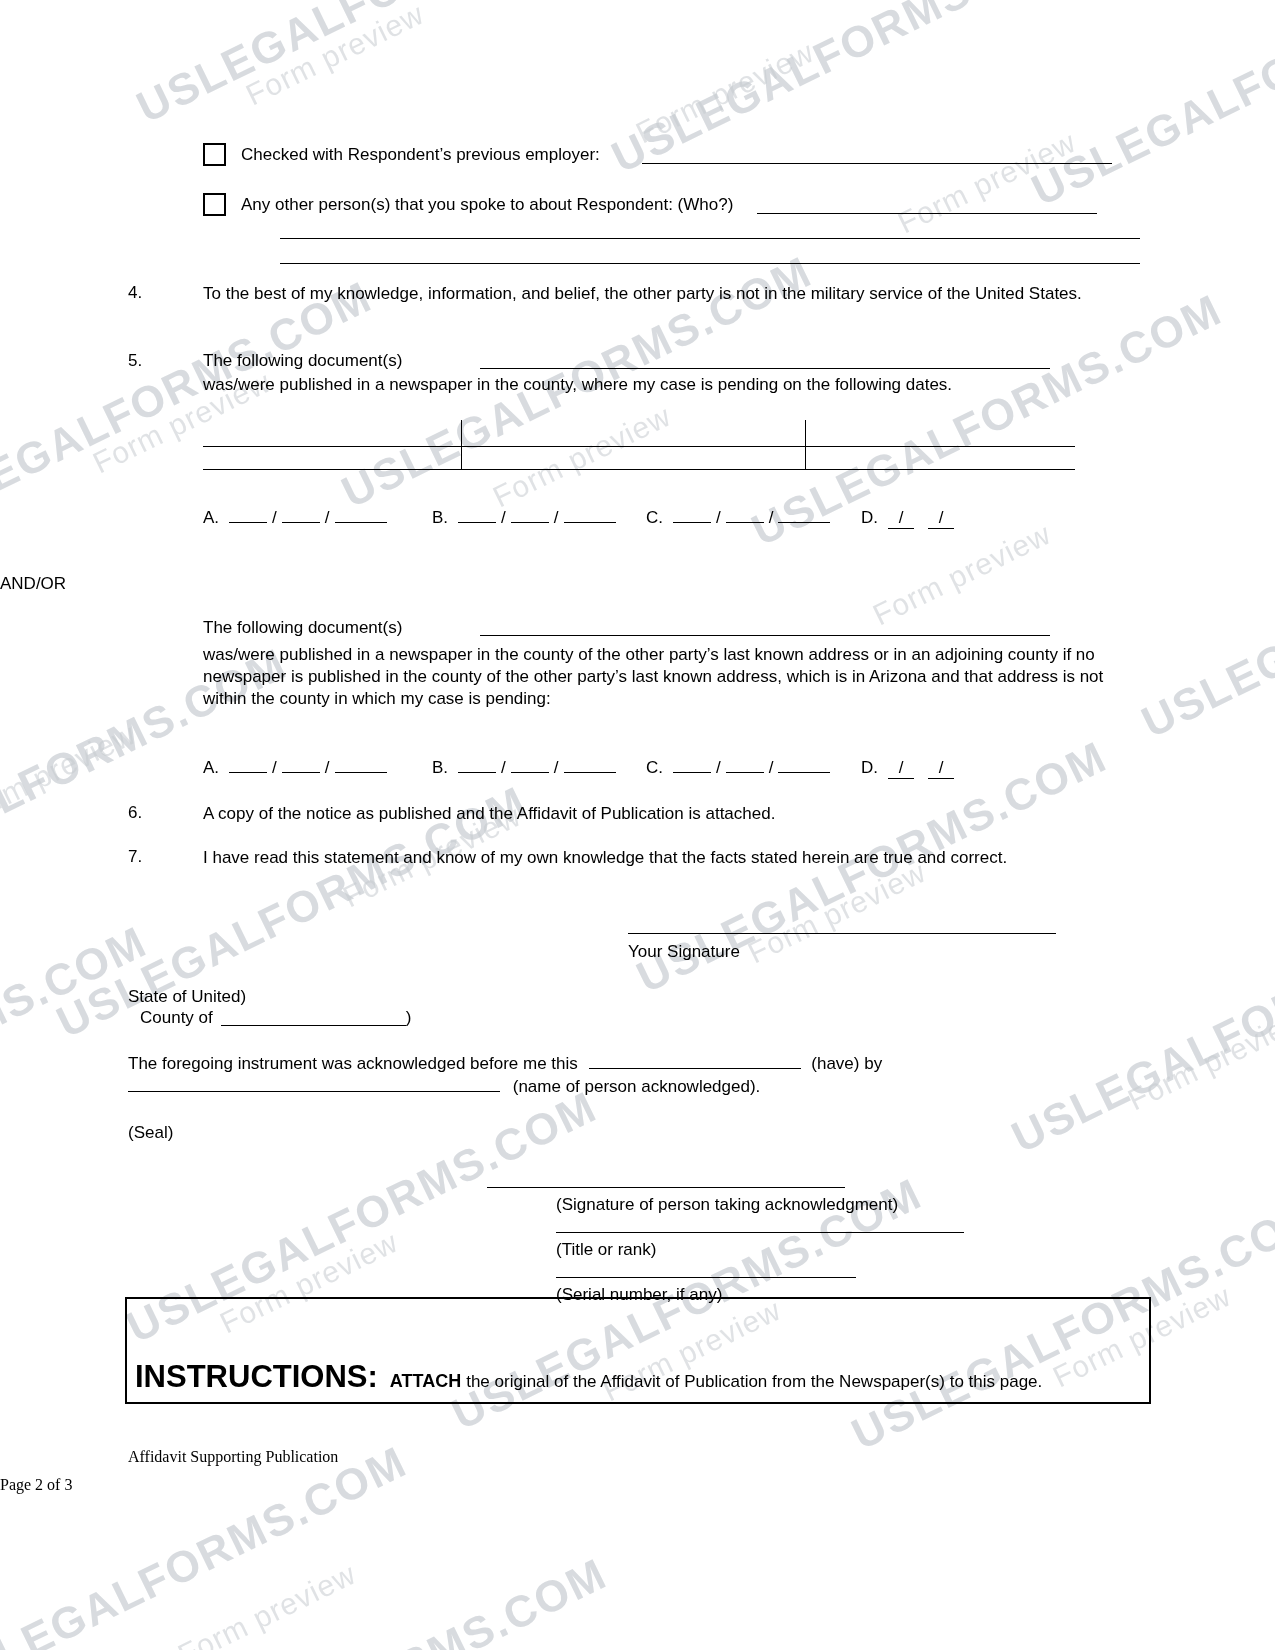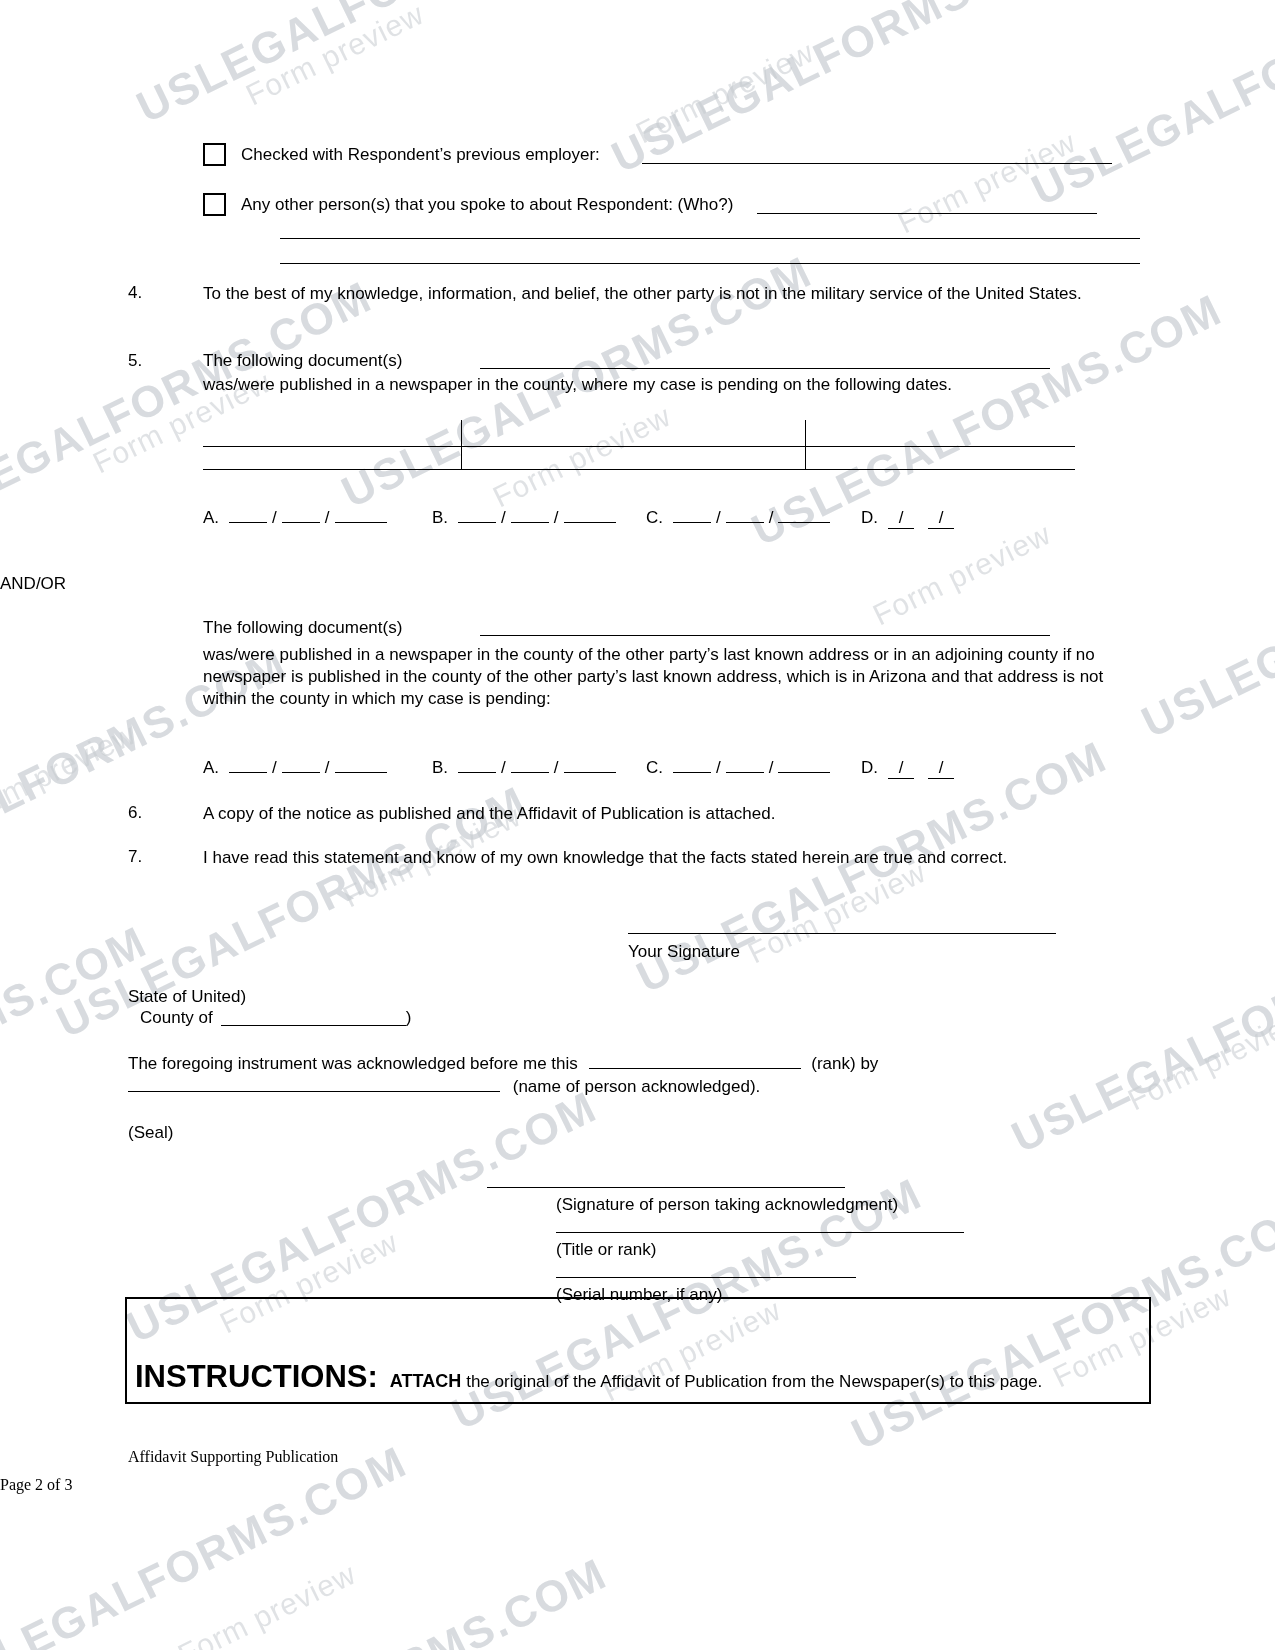--- a/index.html
+++ b/index.html
@@ -174,21 +174,21 @@
     <div class="caption" style="left:128px;top:986px">State of United)</div>
     <div class="frow" style="left:140px;top:1008px;">
       <span>County of</span>
       <span class="blank" style="width:185px;margin-left:8px"></span>
       <span>)</span>
     </div>
 
     <div class="caption" style="left:128px;top:1052px;line-height:23px">
       <span>The foregoing instrument was acknowledged before me this</span>
       <span class="blank" style="width:212px;margin:0 6px"></span>
-      <span>(rank) by</span>
+      <span>(have) by</span>
       <br>
       <span class="blank" style="width:372px;margin-right:8px"></span>
       <span>(name of person acknowledged).</span>
     </div>
 
     <div class="caption" style="left:128px;top:1122px">(Seal)</div>
 
     <div class="hline" style="left:487px;top:1187px;width:358px"></div>
     <div class="caption" style="left:556px;top:1194px">(Signature of person taking acknowledgment)</div>
     <div class="hline" style="left:556px;top:1232px;width:408px"></div>

